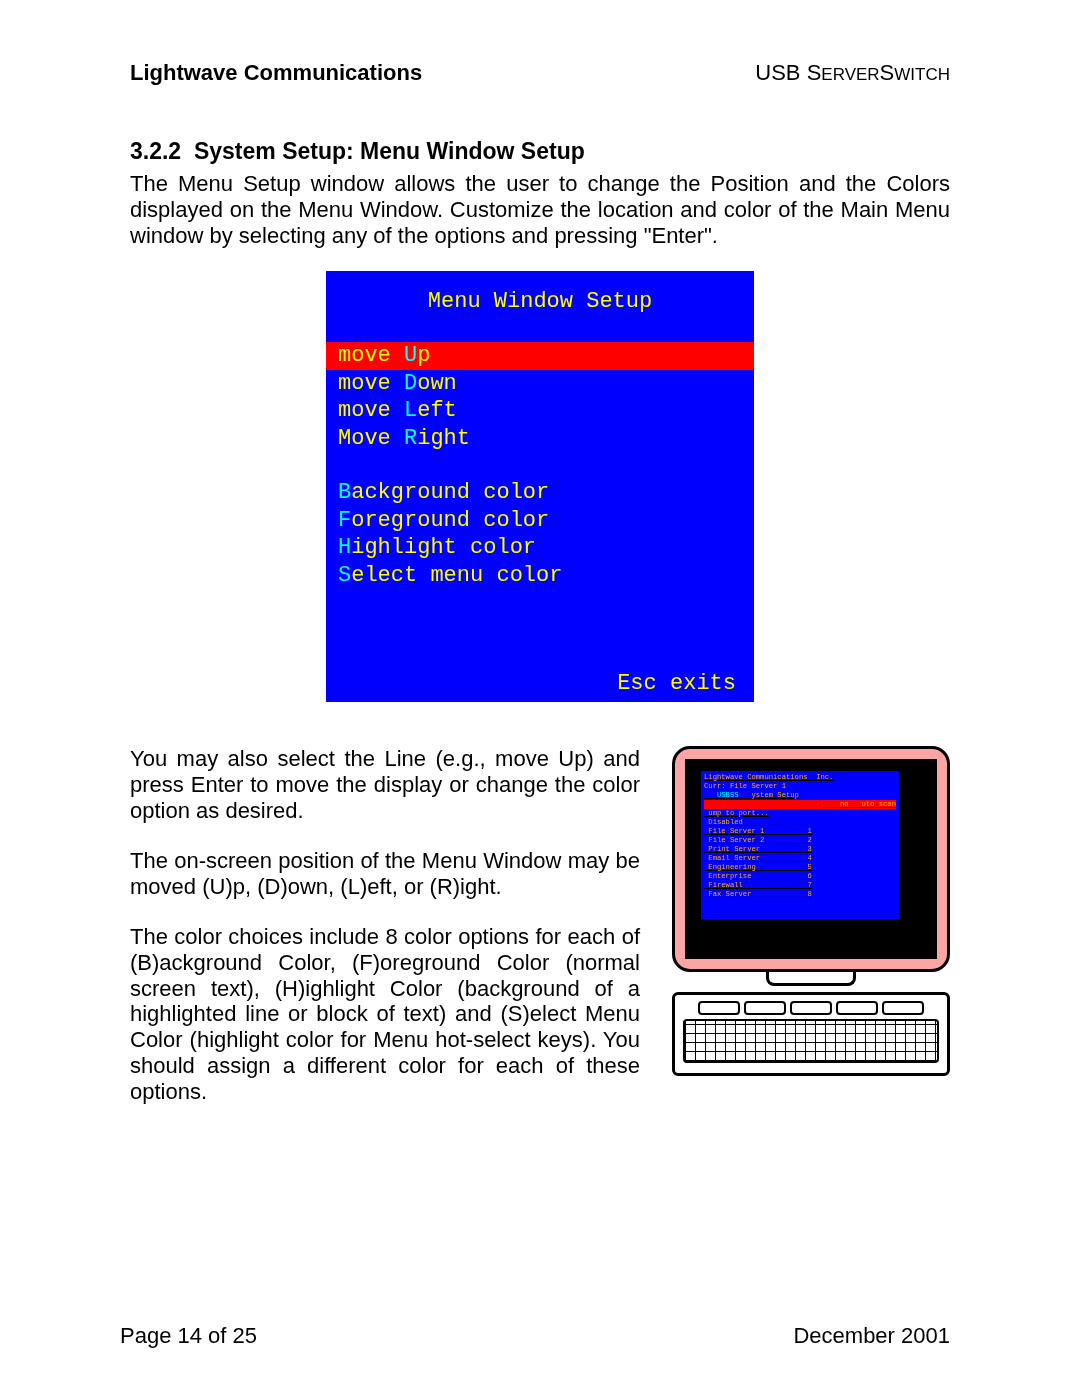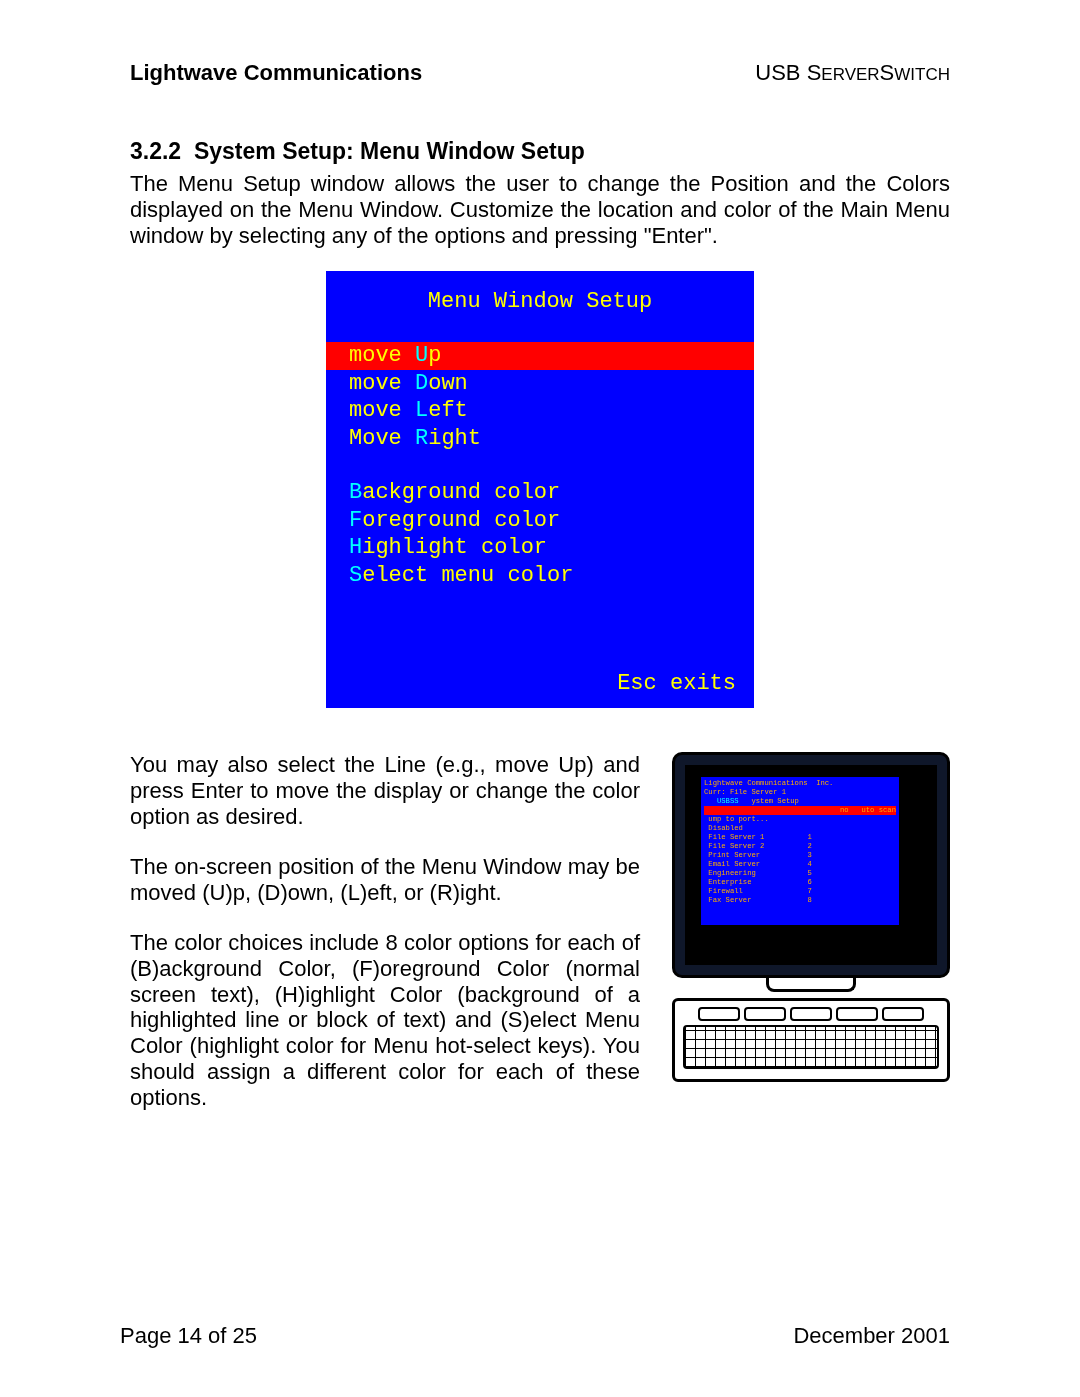--- a/index.html
+++ b/index.html
@@ -39,43 +39,44 @@
     font-family: "Courier New", monospace;
     font-size: 22px;
     line-height: 27.5px;
     color: #ffff00;
   }
   .menu-title {
     text-align: center;
     padding: 17px 0 0 0;
   }
   .menu-blank { height: 27px; }
-  .menu-line { padding-left: 23px; white-space: pre; }
+  .menu-line { padding-left: 12px; white-space: pre; }
   .menu-line.selected { background: #ff0000; }
   .hot { color: #00ffff; } 
-  .menu-footer { text-align: right; padding-right: 18px; padding-bottom: 10px; }
+  .menu-footer { text-align: right; padding-right: 18px; padding-bottom: 4px; }
 
   .two-col {
     display: flex;
     gap: 32px;
     align-items: flex-start;
   }
   .left-col { flex: 1; }
   .left-col .para { margin-bottom: 24px; }
 
   .monitor-fig {
     width: 278px;
     flex-shrink: 0;
   }
   .monitor {
     border: 3px solid #000;
-    border-radius: 10px;
+    border-radius: 18px;
     padding: 10px;
-    background: #0f172a;
+    background: #fca5a5;
     position: relative;
+    text-decoration: underline;
   }
   .screen-outer {
     border: 2px solid #000;
     background: #000;
     padding: 10px 14px 14px 14px;
     height: 200px;
     position: relative;
   }
   .screen-inner {
     background: #0000ff;

